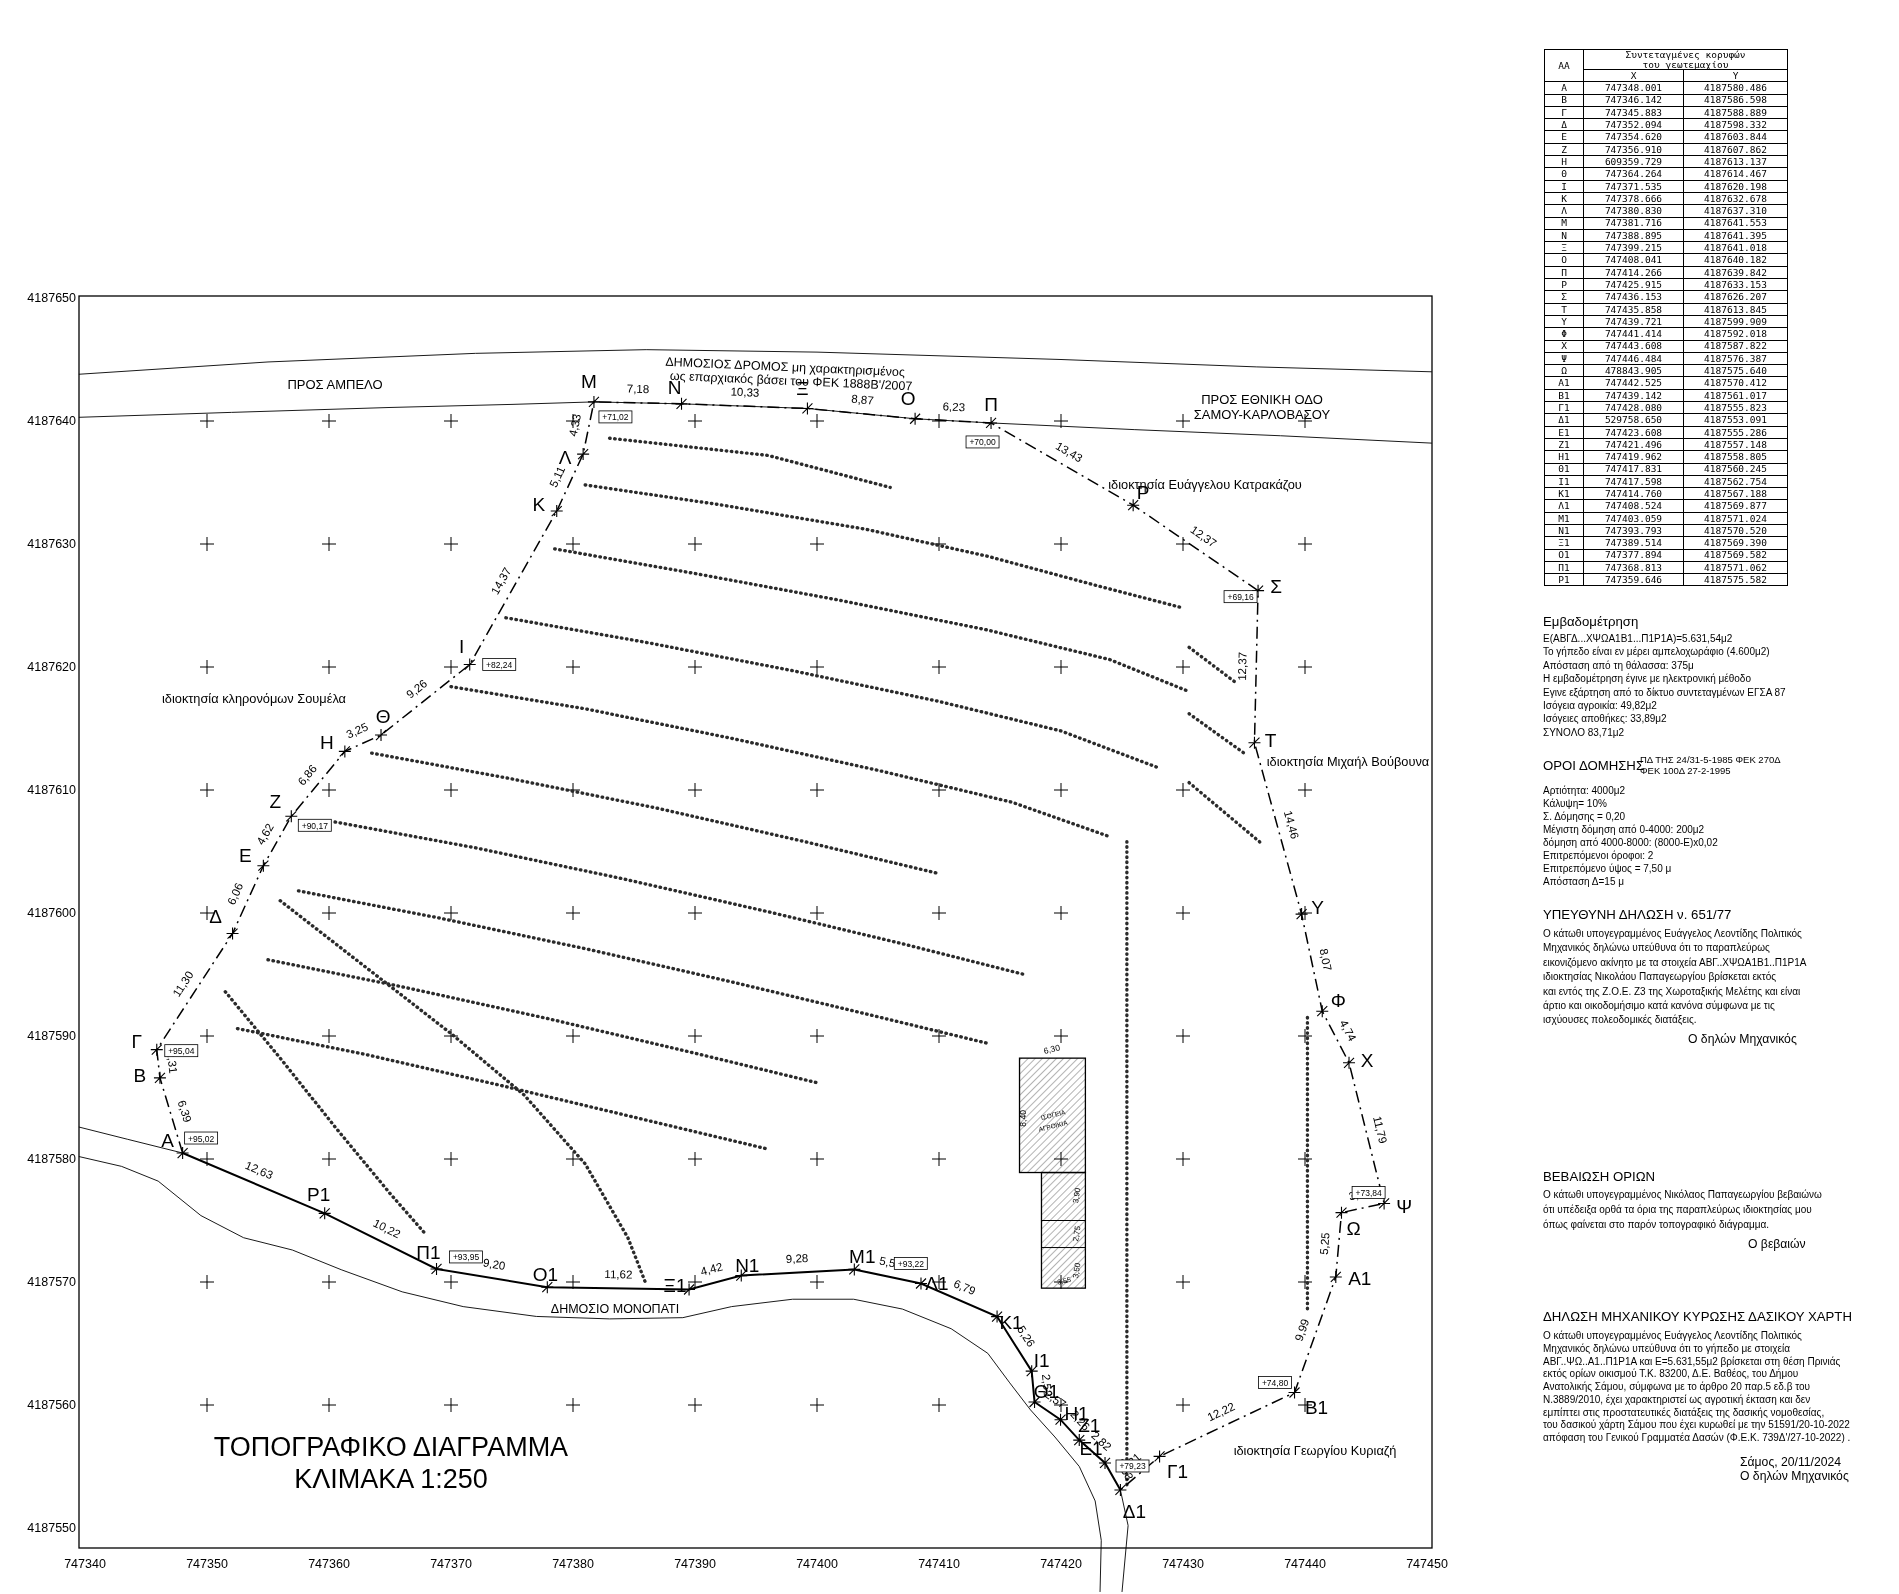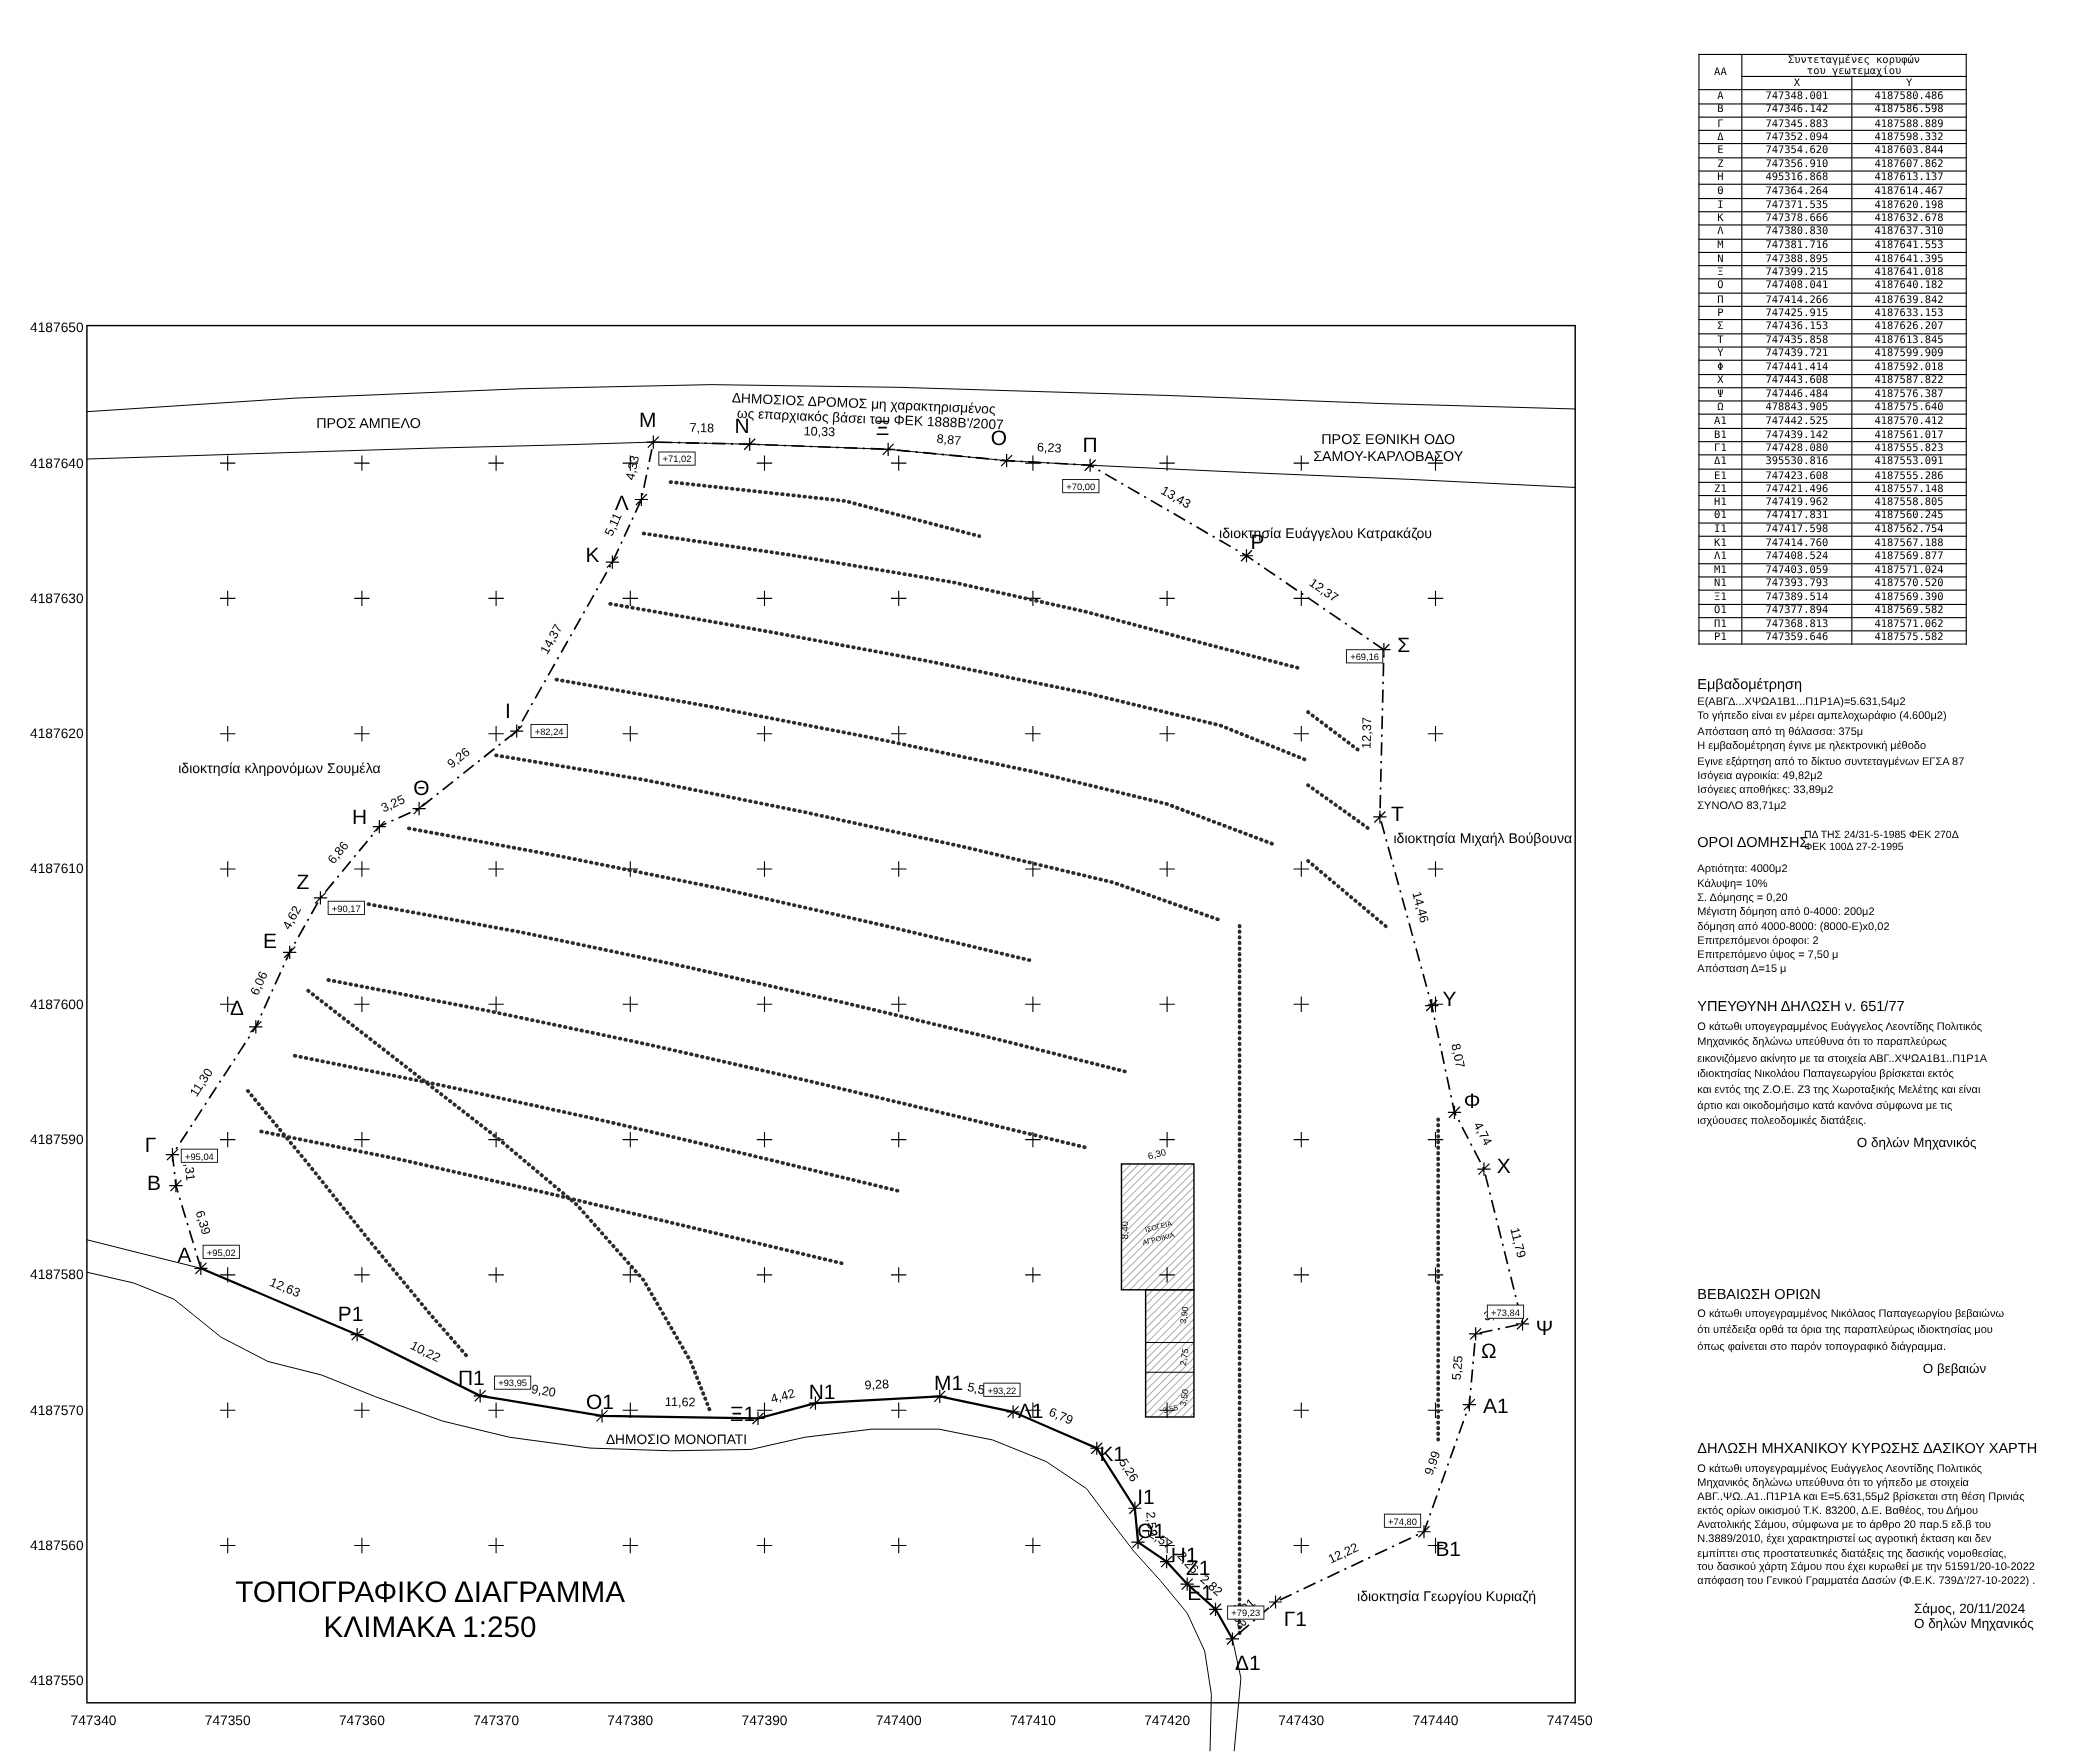--- a/index.html
+++ b/index.html
@@ -404,21 +404,21 @@
             <td class="cx">747354.620</td>
             <td class="cy">4187603.844</td>
           </tr>
           <tr>
             <td>Ζ</td>
             <td class="cx">747356.910</td>
             <td class="cy">4187607.862</td>
           </tr>
           <tr>
             <td>Η</td>
-            <td class="cx">495316.868</td>
+            <td class="cx">609359.729</td>
             <td class="cy">4187613.137</td>
           </tr>
           <tr>
             <td>Θ</td>
             <td class="cx">747364.264</td>
             <td class="cy">4187614.467</td>
           </tr>
           <tr>
             <td>Ι</td>
             <td class="cx">747371.535</td>
@@ -509,21 +509,21 @@
             <td class="cx">747439.142</td>
             <td class="cy">4187561.017</td>
           </tr>
           <tr>
             <td>Γ1</td>
             <td class="cx">747428.080</td>
             <td class="cy">4187555.823</td>
           </tr>
           <tr>
             <td>Δ1</td>
-            <td class="cx">395530.816</td>
+            <td class="cx">529758.650</td>
             <td class="cy">4187553.091</td>
           </tr>
           <tr>
             <td>Ε1</td>
             <td class="cx">747423.608</td>
             <td class="cy">4187555.286</td>
           </tr>
           <tr>
             <td>Ζ1</td>
             <td class="cx">747421.496</td>

